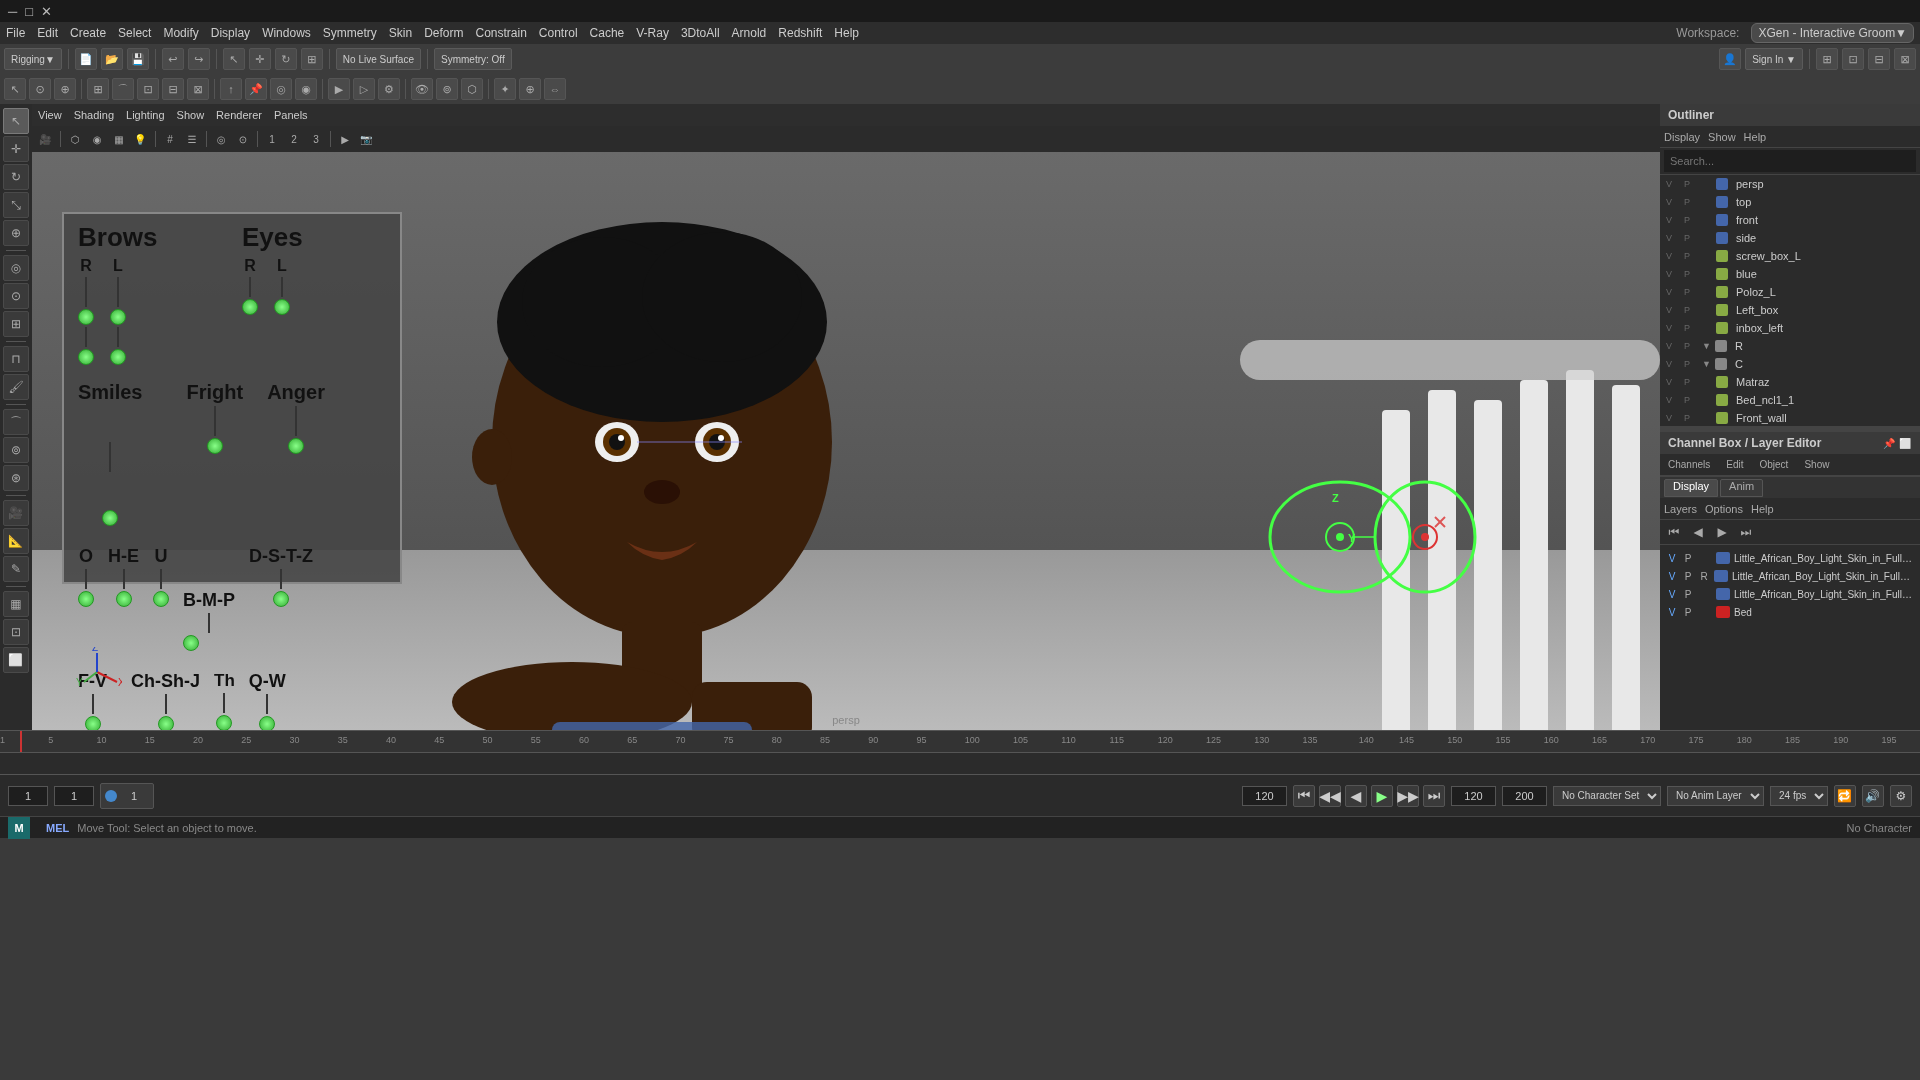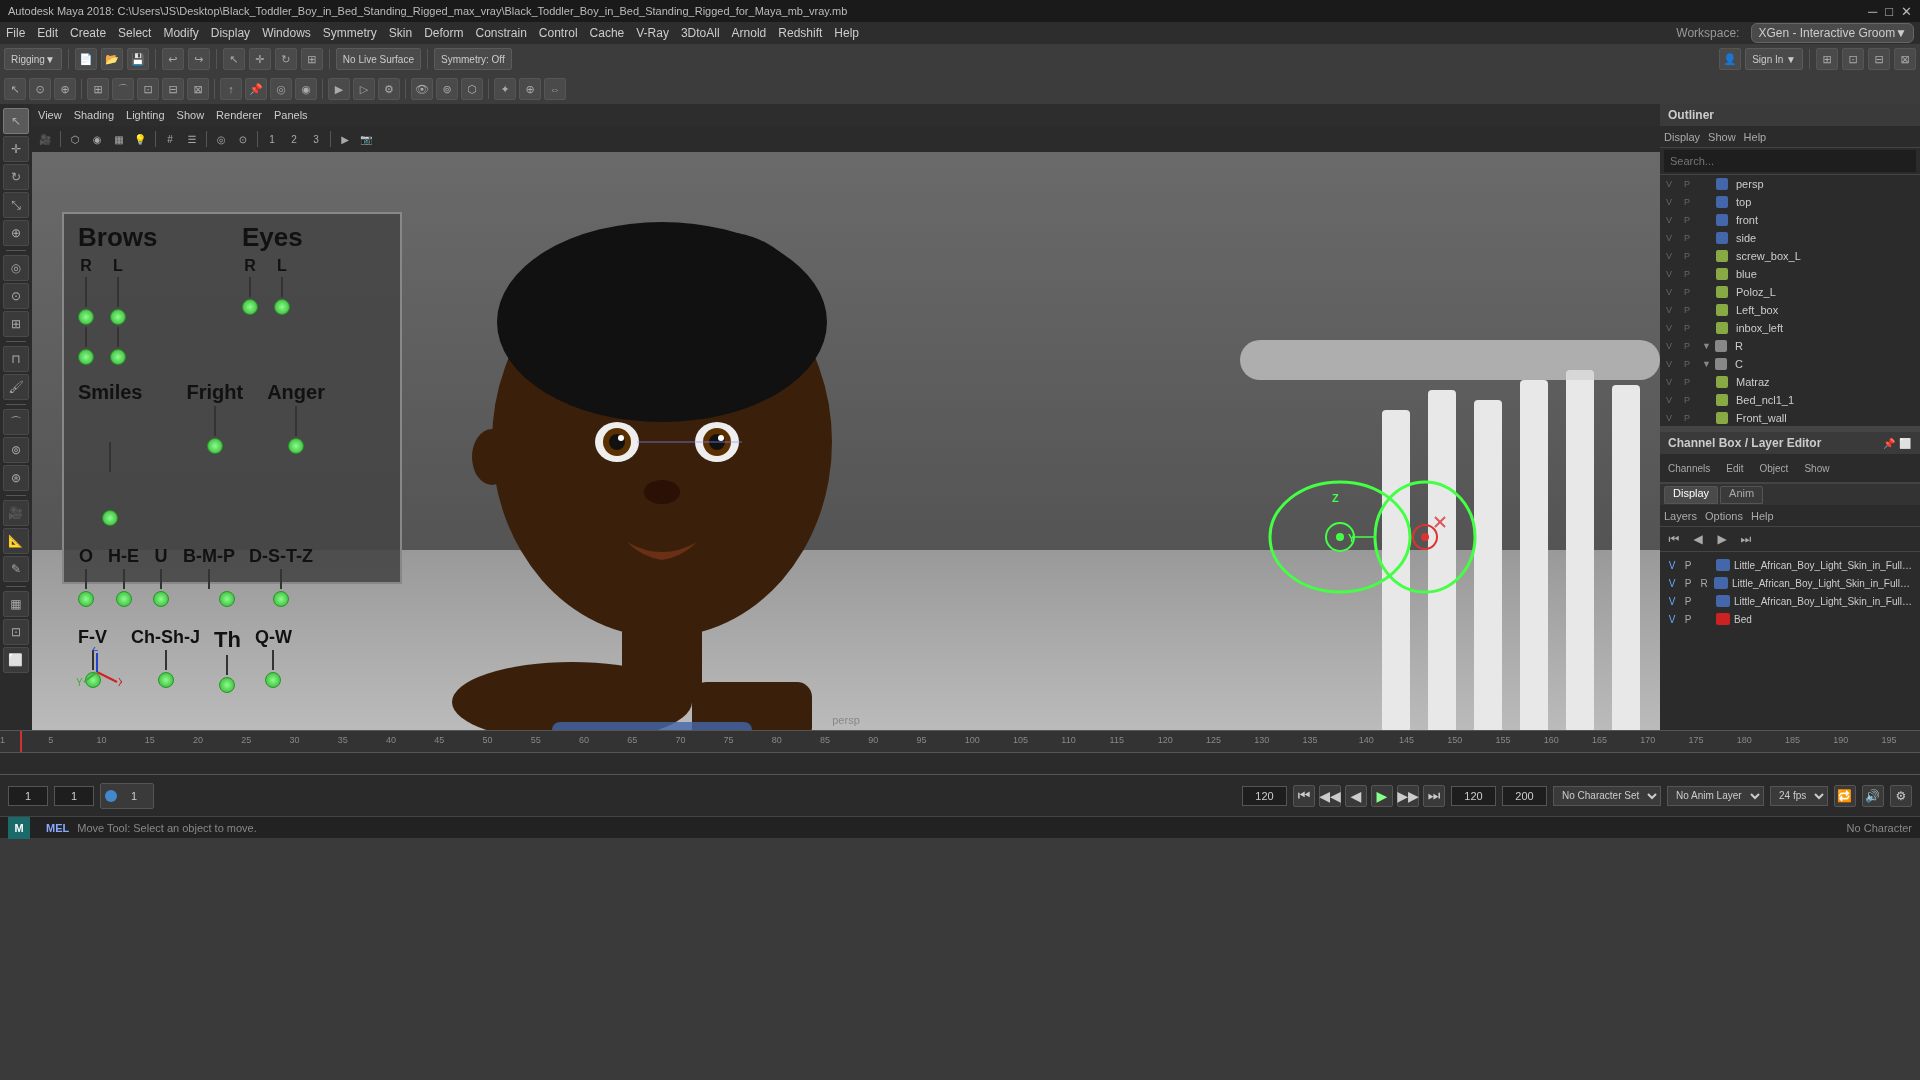--- a/index.html
+++ b/index.html
@@ -112,21 +112,21 @@
 
     
     #channel-box {
       height: 300px; background: #2b2b2b; border-top: 2px solid #444; display: flex; flex-direction: column;
     }
     #cb-header {
       height: 22px; background: #3a3a3a; display: flex; align-items: center;
       padding: 0 8px; font-size: 12px; color: #ccc; font-weight: bold;
     }
     #cb-toolbar {
-      height: 29px; background: #2b2b2b; display: flex; align-items: center;
+      height: 22px; background: #2b2b2b; display: flex; align-items: center;
       padding: 0 4px; gap: 8px; font-size: 11px; border-bottom: 1px solid #444;
     }
     #cb-toolbar span { cursor: pointer; color: #aaa; }
     #layers-section { flex: 1; overflow-y: auto; padding: 4px; }
     .layer-item {
       height: 18px; display: flex; align-items: center; gap: 4px;
       font-size: 10px; color: #aaa; padding: 0 2px;
     }
     .layer-vis { width: 12px; text-align:center; cursor:pointer; }
     .layer-box { width: 14px; height: 12px; border-radius: 2px; flex-shrink:0; }
@@ -219,21 +219,20 @@
       display: flex; align-items: center; gap: 4px;
     }
 
     .vp-sep { width: 1px; height: 16px; background: #555; margin: 0 2px; }
 
   </style>
 </head>
 <body>
 
 <div id="titlebar">
-  <span style="font-size:11px; overflow:hidden; white-space:nowrap; text-overflow:ellipsis; max-width:1700px;">Autodesk Maya 2018: C:\Users\JS\Desktop\Black_Toddler_Boy_in_Bed_Standing_Rigged_max_vray\Black_Toddler_Boy_in_Bed_Standing_Rigged_for_Maya_mb_vray.mb</span>
   <div id="titlebar-controls">
     <span>─</span>
     <span>□</span>
     <span>✕</span>
   </div>
 </div>
 
 <div id="menubar">
   <span>File</span>
   <span>Edit</span>
@@ -467,21 +466,21 @@
             <div style="display:flex; flex-direction:column; align-items:center;">
               <span style="font-size:18px; font-weight:900; color:#111; font-family: Arial Black, sans-serif;">H-E</span>
               <div style="width:2px; height:20px; background:#333; margin:2px auto;"></div>
               <div class="green-dot" style="position:relative; width:16px; height:16px;"></div>
             </div>
             <div style="display:flex; flex-direction:column; align-items:center;">
               <span style="font-size:18px; font-weight:900; color:#111; font-family: Arial Black, sans-serif;">U</span>
               <div style="width:2px; height:20px; background:#333; margin:2px auto;"></div>
               <div class="green-dot" style="position:relative; width:16px; height:16px;"></div>
             </div>
-            <div style="display:flex; flex-direction:column; align-items:flex-end;">
+            <div style="display:flex; flex-direction:column; align-items:flex-start;margin-top:44px;">
               <span style="font-size:18px; font-weight:900; color:#111; font-family: Arial Black, sans-serif;">B-M-P</span>
               <div style="width:2px; height:20px; background:#333; margin:2px auto;"></div>
               <div class="green-dot" style="position:relative; width:16px; height:16px;"></div>
             </div>
             <div style="display:flex; flex-direction:column; align-items:center;">
               <span style="font-size:18px; font-weight:900; color:#111; font-family: Arial Black, sans-serif;">D-S-T-Z</span>
               <div style="width:2px; height:20px; background:#333; margin:2px auto;"></div>
               <div class="green-dot" style="position:relative; width:16px; height:16px;"></div>
             </div>
           </div>
@@ -491,21 +490,21 @@
               <span style="font-size:18px; font-weight:900; color:#111; font-family: Arial Black, sans-serif;">F-V</span>
               <div style="width:2px; height:20px; background:#333; margin:2px auto;"></div>
               <div class="green-dot" style="position:relative; width:16px; height:16px;"></div>
             </div>
             <div style="display:flex; flex-direction:column; align-items:center; margin-left:10px;">
               <span style="font-size:18px; font-weight:900; color:#111; font-family: Arial Black, sans-serif;">Ch-Sh-J</span>
               <div style="width:2px; height:20px; background:#333; margin:2px auto;"></div>
               <div class="green-dot" style="position:relative; width:16px; height:16px;"></div>
             </div>
             <div style="display:flex; flex-direction:column; align-items:center;">
-              <span style="font-size:22px; font-weight:900; color:#111; font-family: Arial Black, sans-serif;">Th</span>
+              <span style="font-size:17px; font-weight:900; color:#111; font-family: Arial Black, sans-serif;">Th</span>
               <div style="width:2px; height:20px; background:#333; margin:2px auto;"></div>
               <div class="green-dot" style="position:relative; width:16px; height:16px;"></div>
             </div>
             <div style="display:flex; flex-direction:column; align-items:center;">
               <span style="font-size:18px; font-weight:900; color:#111; font-family: Arial Black, sans-serif;">Q-W</span>
               <div style="width:2px; height:20px; background:#333; margin:2px auto;"></div>
               <div class="green-dot" style="position:relative; width:16px; height:16px;"></div>
             </div>
           </div>
         </div>

